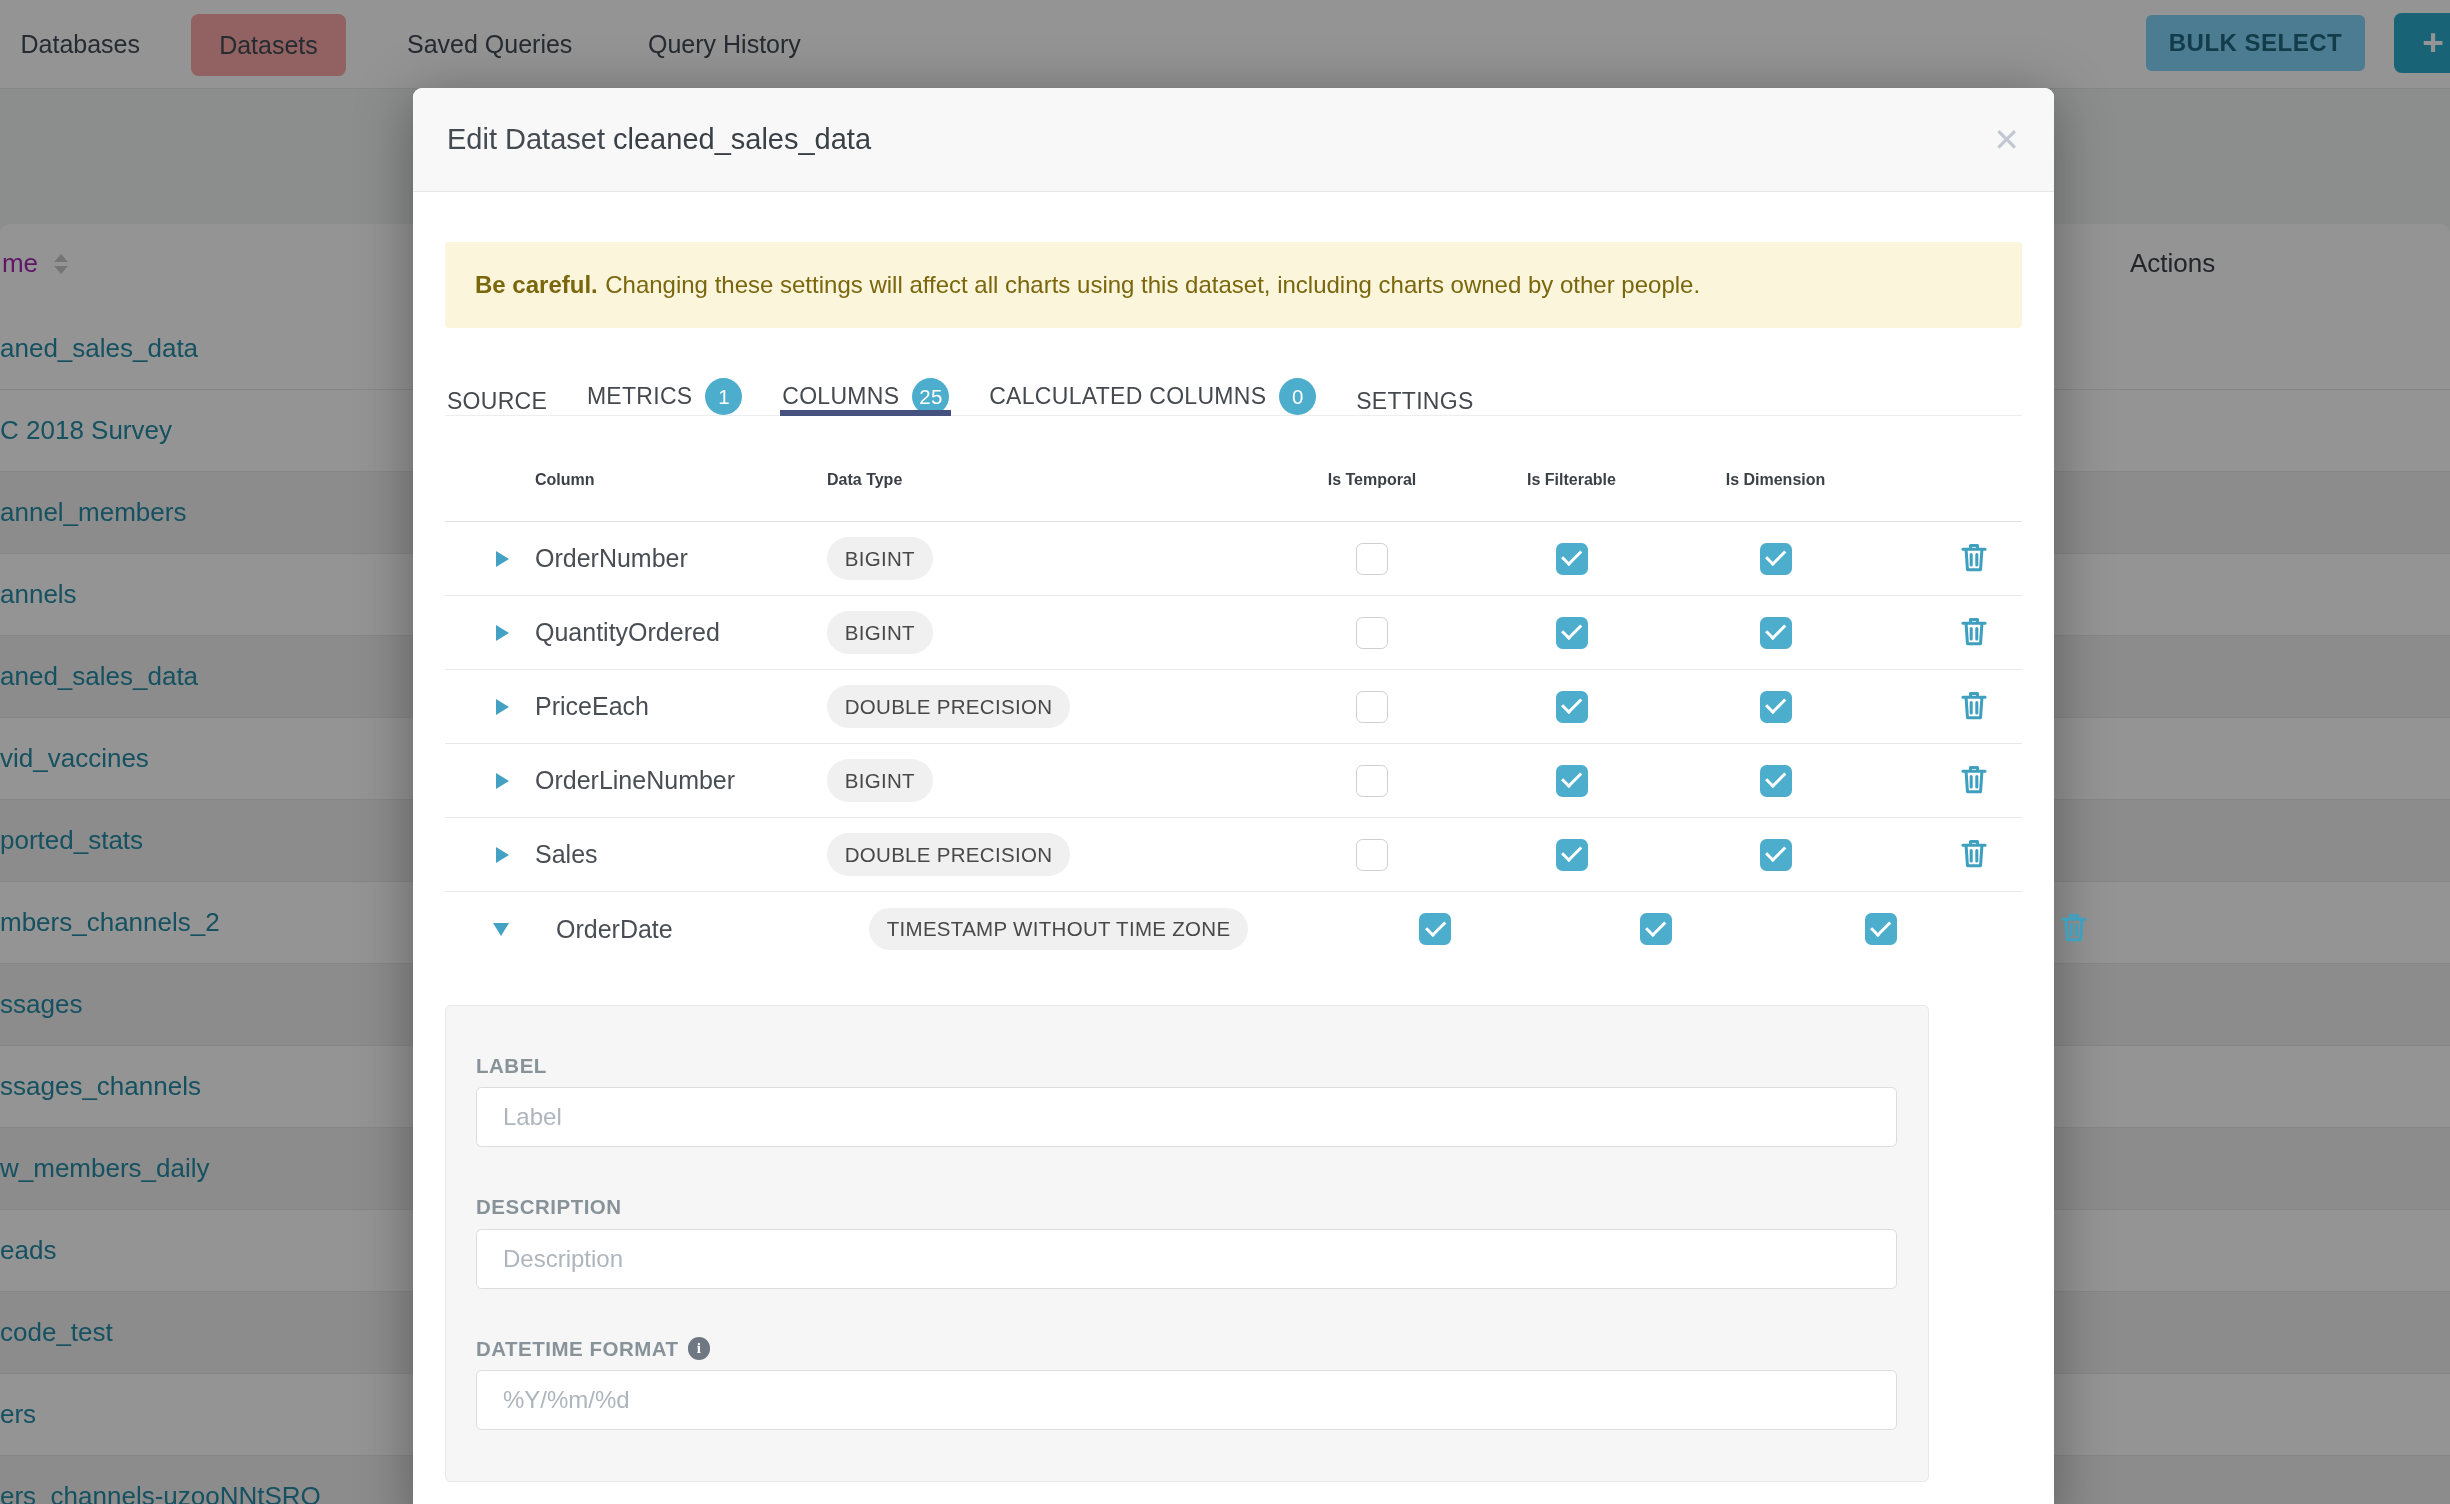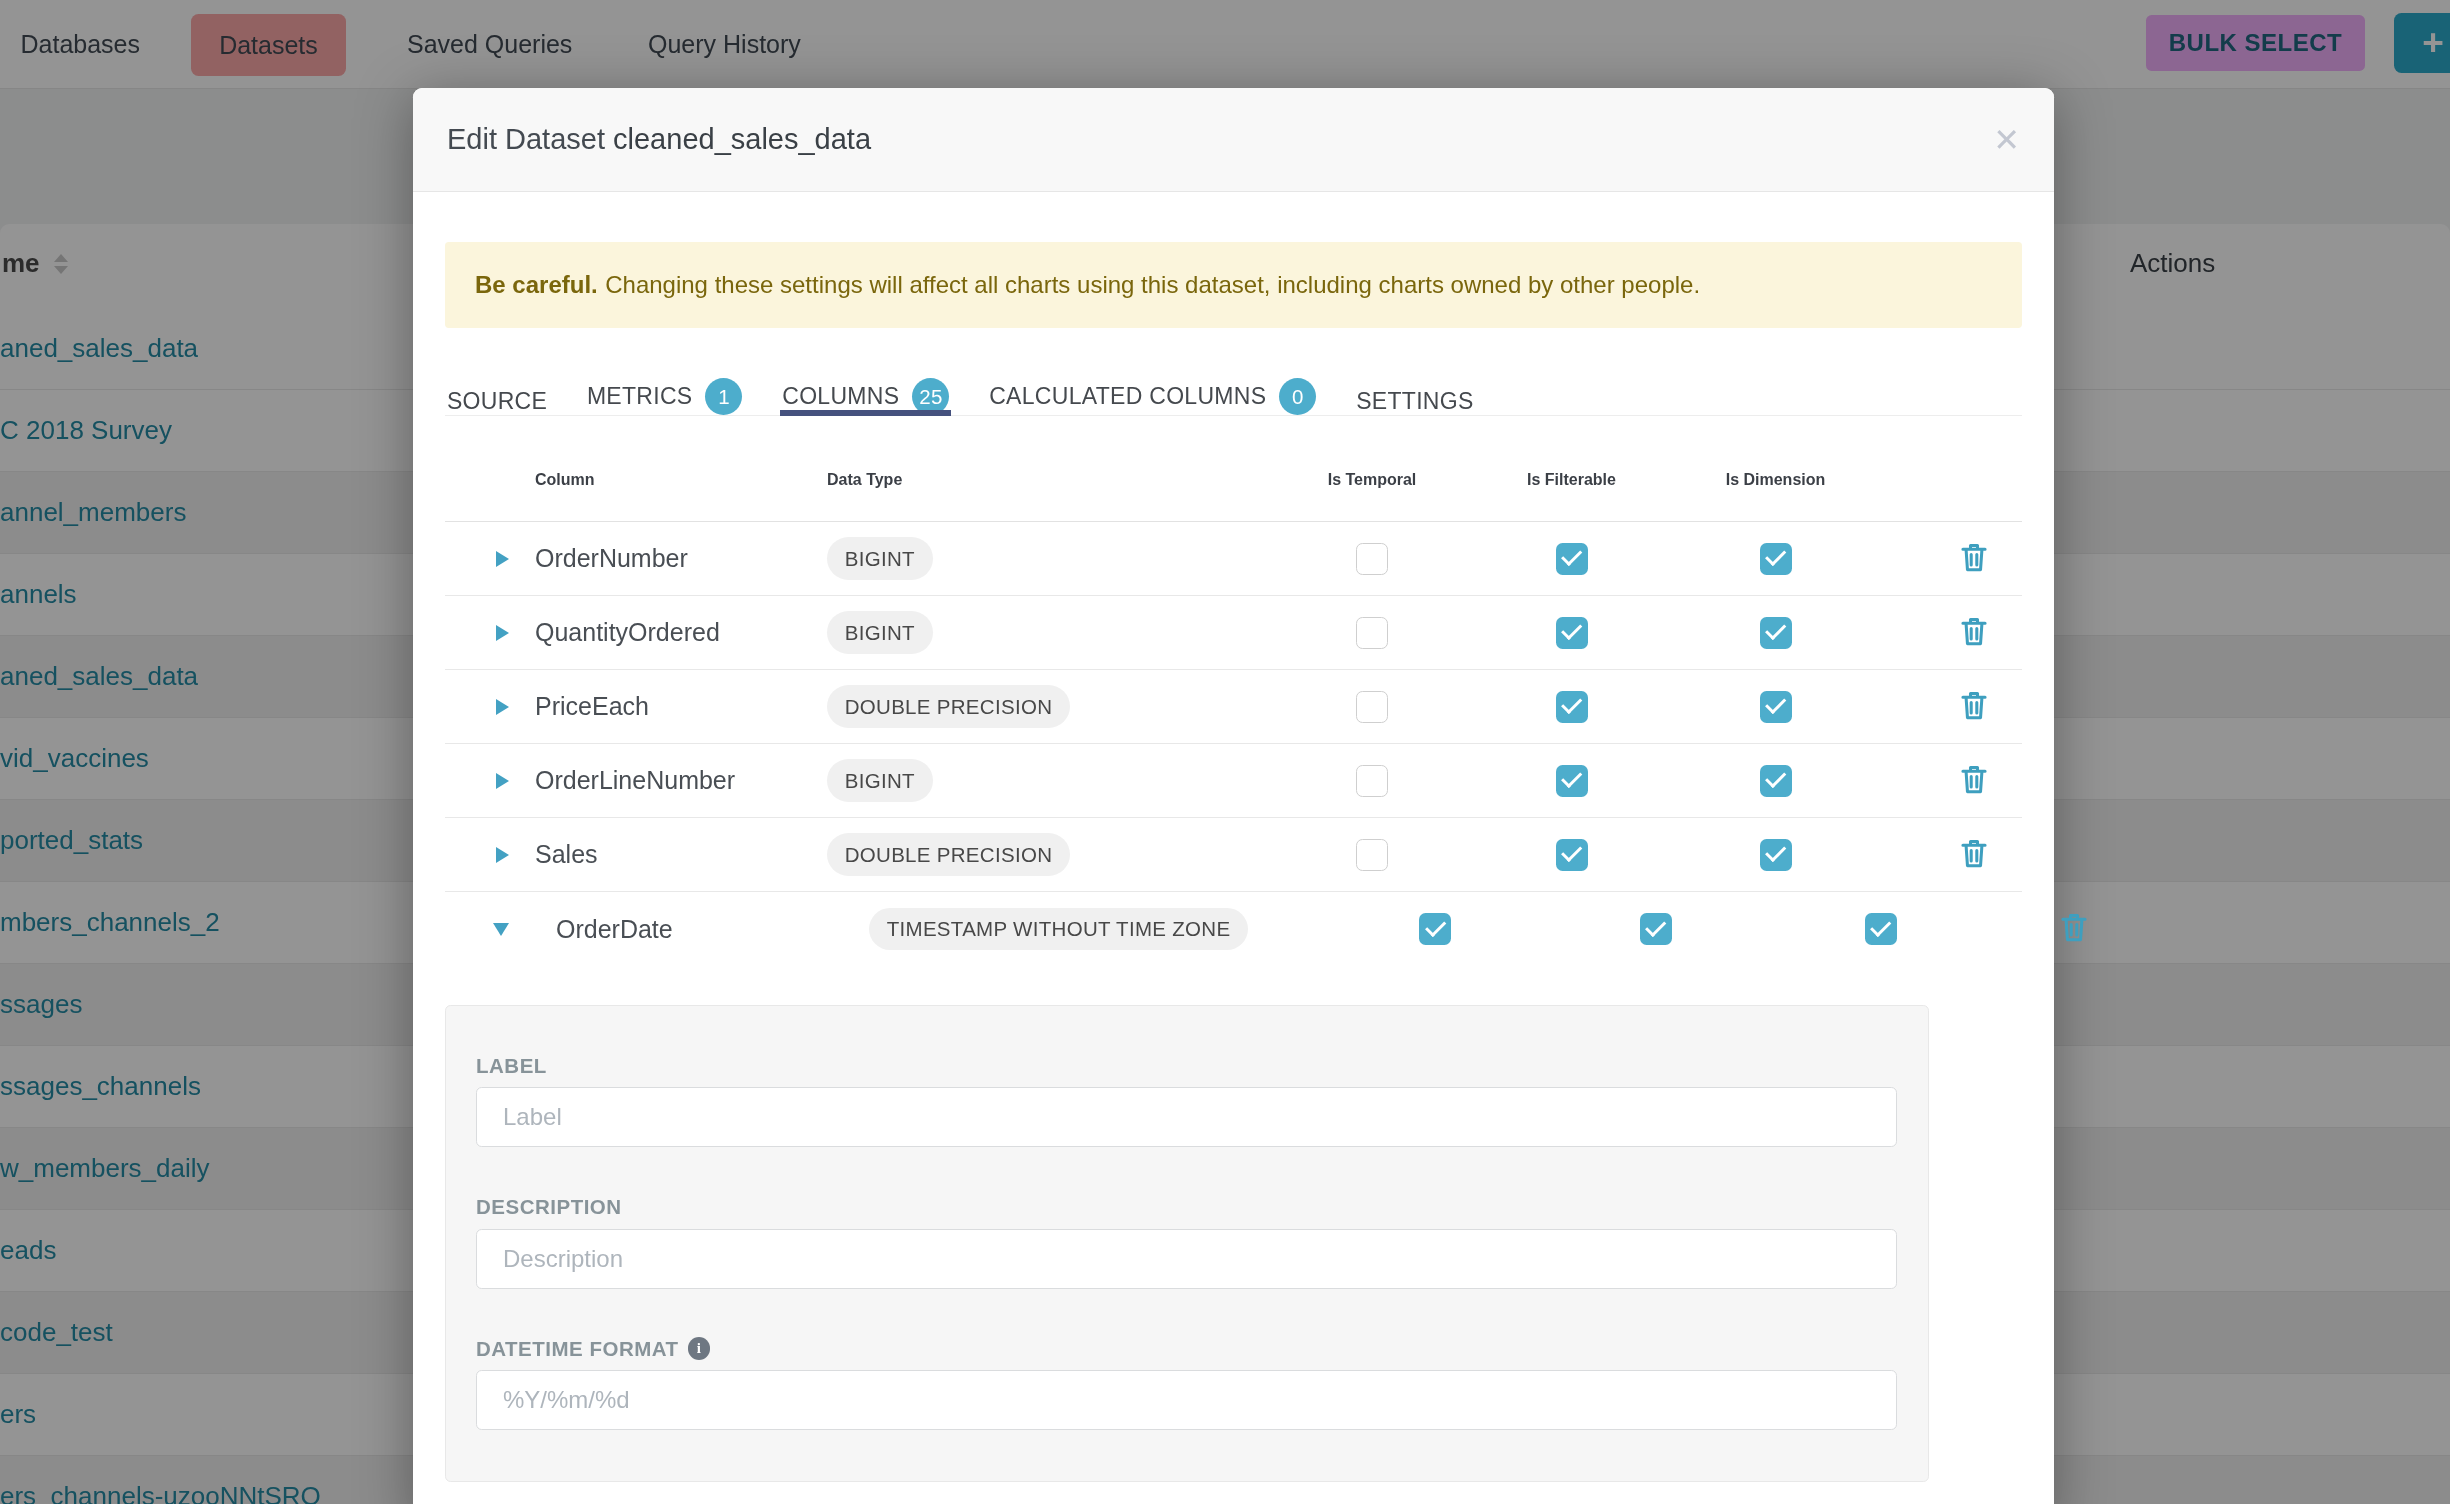--- a/index.html
+++ b/index.html
@@ -3,33 +3,33 @@
 <meta charset="utf-8">
 <style>
   * { margin:0; padding:0; box-sizing:border-box; }
   html,body { width:2450px; height:1505px; overflow:hidden; }
   body { font-family:"Liberation Sans", sans-serif; background:#F1F2F3; position:relative; color:#494E54; }
 
   
   .nav { position:absolute; left:0; top:0; width:2450px; height:89px; background:#FFFFFF; border-bottom:0.9px solid #E6E6E6; }
   .nav-item { position:absolute; top:0; height:89px; display:flex; align-items:center; font-size:25px; color:#37414B; }
   .nav-pill { position:absolute; left:191px; top:14px; width:155px; height:62px; background:#fca5a5; border-radius:7.5px; display:flex; align-items:center; justify-content:center; font-size:25px; color:#37414B; }
-  .bulk-btn { position:absolute; left:2146px; top:15px; width:219px; height:56px; background:#f0abfc; border-radius:5.6px; display:flex; align-items:center; justify-content:center; font-size:24px; font-weight:600; letter-spacing:0.5px; color:#15607A; }
+  .bulk-btn { position:absolute; left:2146px; top:15px; width:219px; height:56px; background:#7dd3fc; border-radius:5.6px; display:flex; align-items:center; justify-content:center; font-size:24px; font-weight:600; letter-spacing:0.5px; color:#15607A; }
   .plus-btn { position:absolute; left:2394px; top:13px; width:78px; height:60px; background:#20A7C9; border-radius:7.5px; display:flex; align-items:center; justify-content:center; color:#fff; font-size:37px; font-weight:600; }
 
   .filterbar { position:absolute; left:0; top:89px; width:2450px; height:134px; }
   .caret-down-gray { width:0; height:0; border-left:10.3px solid transparent; border-right:10.3px solid transparent; border-top:12px solid #9CA2A8; display:inline-block; }
   .fb-caret1 { position:absolute; left:26px; top:149px; }
   .fb-label { position:absolute; left:98px; top:142px; font-size:26px; font-weight:700; color:#2F353C; }
   .fb-value { position:absolute; left:228px; top:143px; font-size:26px; color:#4A5056; }
   .fb-caret2 { position:absolute; left:343px; top:151px; }
 
   .card { position:absolute; left:0; top:224px; width:2450px; height:1305px; background:#FFFFFF; border-radius:9.3px 9.3px 0 0; }
   .card-header { position:relative; height:84px; }
-  .bg-name-header { position:absolute; left:1.9px; top:24px; font-size:26px; font-weight:700; color:#404040; }
+  .bg-name-header { position:absolute; left:1.9px; top:24px; font-size:26px; font-weight:400; color:#a21caf; }
   .sort-icon { position:absolute; left:54px; top:30px; display:flex; flex-direction:column; gap:3.7px; }
   .sort-icon i { display:block; width:0; height:0; border-left:7.5px solid transparent; border-right:7.5px solid transparent; }
   .sort-icon .up { border-bottom:8.4px solid #C6C6C6; }
   .sort-icon .dn { border-top:8.4px solid #C6C6C6; }
   .bg-actions-header { position:absolute; left:2130px; top:24px; font-size:26px; color:#2F353C; }
   .bg-rows { }
   .bg-row { height:82px; display:flex; align-items:center; border-bottom:0.9px solid #E7E7E7; font-size:26px; color:#1985A0; }
   .bg-row.striped { background:#F0F0F0; }
 
   

